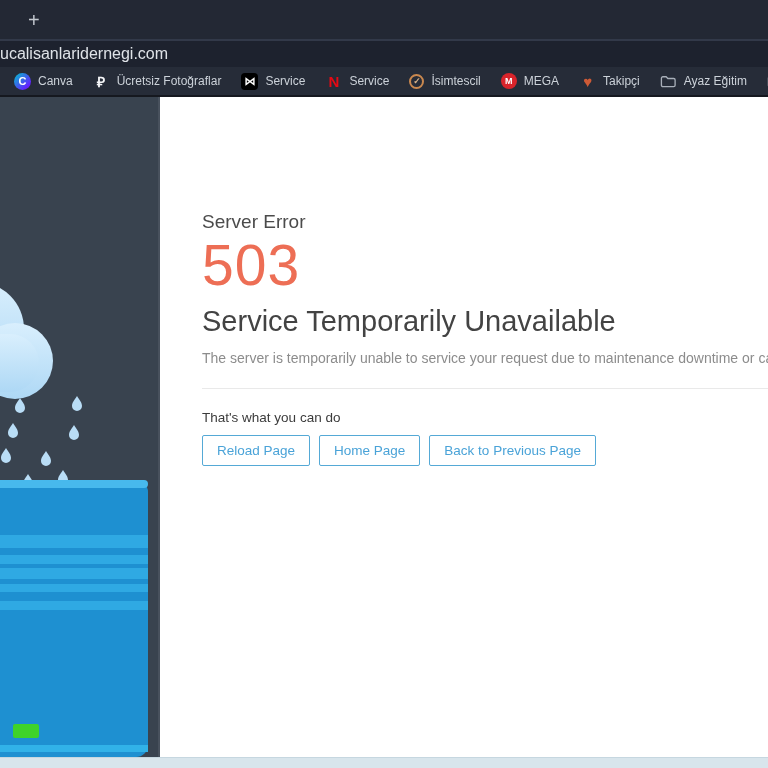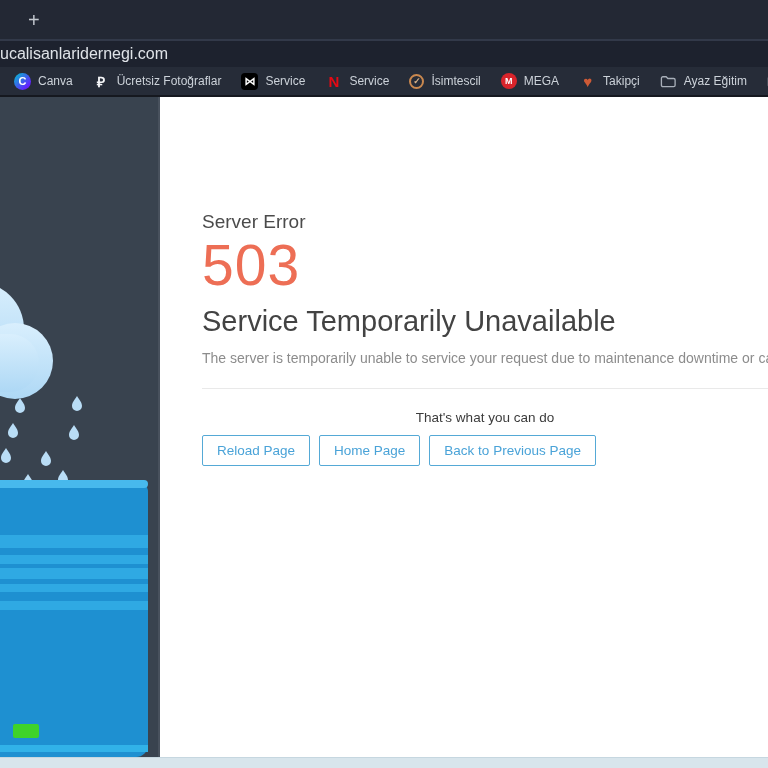--- a/index.html
+++ b/index.html
@@ -37,21 +37,21 @@
   .sidebar { width:160px; background:#39434f; border-right:2px solid #48515d;
              position:relative; overflow:hidden; flex:0 0 auto; }
   .content { flex:1; background:#ffffff; padding:86px 0 0 42px; overflow:hidden; }
 
   .kicker { font-size:19px; color:#4b4b4b; font-weight:400;margin-top:28px; }
   .code { font-size:57px; color:#ed6e55; font-weight:400; line-height:1.05;
           letter-spacing:1px; margin-top:3px; }
   .title { font-size:29px; color:#434343; font-weight:400; margin-top:9px; }
   .desc { font-size:14px; color:#8c8c8c; margin-top:12px; white-space:nowrap; }
   .rule { border:none; border-top:1px solid #e9e9e9; margin:22px 0 0 0; }
-  .actions-heading { font-size:13.5px; color:#3b3b3b; margin-top:21px;text-align:center; }
+  .actions-heading { font-size:13.5px; color:#3b3b3b; margin-top:21px; }
   .btn-row { display:flex; gap:9px; margin-top:10px; }
   .btn { background:#fff; color:#4aa3d8; border:1px solid #55a9d6; border-radius:2px;
          font-family:inherit; font-size:13.5px; padding:7px 14px; cursor:pointer; }
 
   .bottom-strip { height:11px; background:#d8e5ec; border-top:1px solid #c6d7e0; }
 </style>
 </head>
 <body>
 
 <div class="screen">

